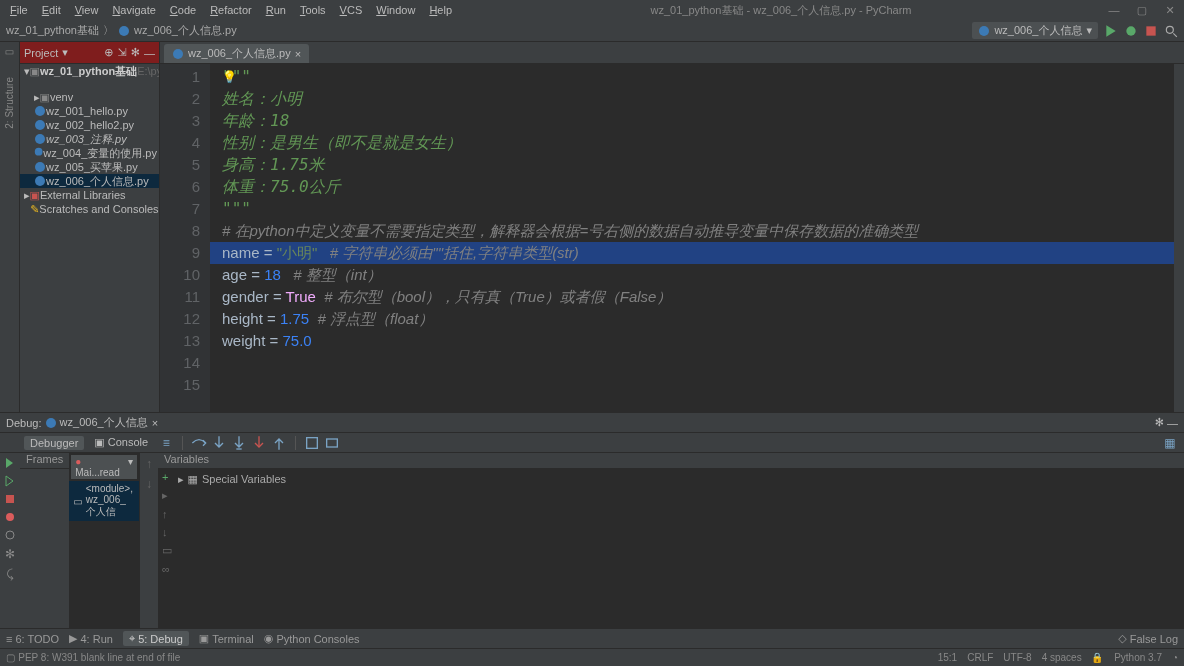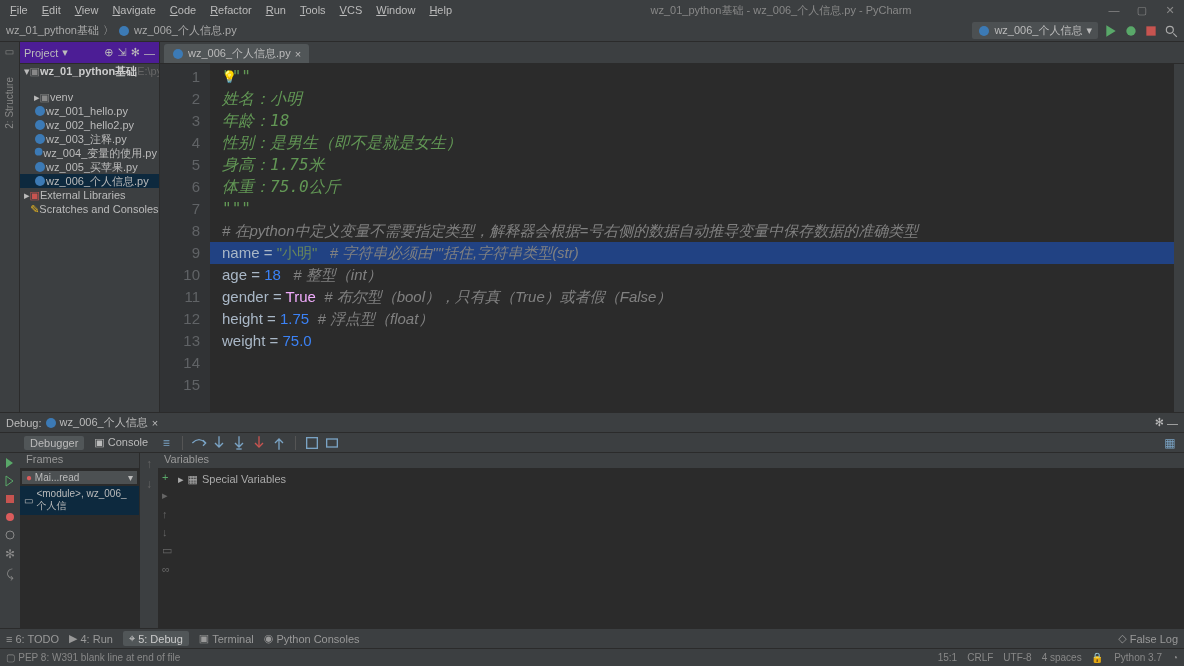--- a/index.html
+++ b/index.html
@@ -13,21 +13,21 @@
 .titlebar .winbtns span { width: 20px; text-align: center; cursor: pointer; }
 .navbar { height: 22px; background: #3c3f41; display: flex; align-items: center; padding: 0 6px; border-bottom: 1px solid #2b2b2b; font-size: 11px; }
 .navbar .crumbs { flex: 1; display: flex; align-items: center; gap: 4px; color: #aaa; }
 .navbar .right { display: flex; align-items: center; gap: 6px; }
 .navbar .combo { background: #4c5052; padding: 1px 6px; border-radius: 2px; display: flex; align-items: center; gap: 4px; }
 .navbar .icon { width: 14px; height: 14px; display: inline-flex; align-items: center; justify-content: center; }
 .main { display: flex; height: 370px; }
 .leftgutter { width: 20px; background: #3c3f41; border-right: 1px solid #2b2b2b; display: flex; flex-direction: column; align-items: center; font-size: 10px; color: #888; }
 .leftgutter .vlabel { writing-mode: vertical-rl; transform: rotate(180deg); margin-top: 20px; font-size: 10px; }
 .sidebar { width: 140px; background: #3c3f41; border-right: 1px solid #2b2b2b; display: flex; flex-direction: column; }
-.sidebar-head { height: 22px; background: #4c1d95; display: flex; align-items: center; padding: 0 4px; gap: 4px; border-bottom: 1px solid #2b2b2b; font-size: 11px; }
+.sidebar-head { height: 22px; background: #7f1d1d; display: flex; align-items: center; padding: 0 4px; gap: 4px; border-bottom: 1px solid #2b2b2b; font-size: 11px; }
 .sidebar-head .sp { flex: 1; }
 .tree { flex: 1; overflow: auto; font-size: 11px; }
 .tree-row { display: flex; align-items: center; height: 14px; padding: 0 2px; white-space: nowrap; }
 .tree-row.sel { background: #0d293e; }
 .editor-area { flex: 1; display: flex; flex-direction: column; background: #2b2b2b; }
 .tabs { height: 22px; background: #3c3f41; display: flex; align-items: flex-end; padding-left: 4px; border-bottom: 1px solid #2b2b2b; }
 .tab { background: #515658; padding: 2px 8px; font-size: 11px; display: flex; align-items: center; gap: 4px; border-top-left-radius: 3px; border-top-right-radius: 3px; }
 .editor { flex: 1; display: flex; font-family: "Consolas", monospace; font-size: 15px; position: relative; }
 .gutter { width: 50px; background: #313335; text-align: right; color: #606366; padding-top: 2px; position: relative; }
 .gutter .ln { height: 22px; line-height: 22px; padding-right: 10px; }
@@ -46,21 +46,21 @@
 .debug-panel { height: 216px; background: #3c3f41; border-top: 1px solid #2b2b2b; display: flex; flex-direction: column; }
 .debug-head { height: 20px; display: flex; align-items: center; padding: 0 6px; font-size: 11px; border-bottom: 1px solid #2b2b2b; }
 .debug-head .fill { flex: 1; }
 .debug-tools { height: 20px; display: flex; align-items: center; padding: 0 6px; gap: 4px; border-bottom: 1px solid #2b2b2b; }
 .debug-tools .tab2 { background: #515658; padding: 1px 6px; font-size: 11px; border-radius: 2px; }
 .debug-tools .tab2.off { background: transparent; }
 .debug-tools .sep { width: 1px; height: 14px; background: #555; margin: 0 4px; }
 .debug-tools .ib { width: 16px; height: 16px; display: flex; align-items: center; justify-content: center; color: #7aa3c4; }
 .debug-body { flex: 1; display: flex; }
 .debug-left { width: 20px; background: #3c3f41; display: flex; flex-direction: column; align-items: center; gap: 6px; padding-top: 4px; }
-.frames-col { width: 120px; border-right: 1px solid #2b2b2b; display: flex; flex-direction: column; }
+.frames-col { width: 120px; border-right: 1px solid #2b2b2b; display: flex; flex-direction: row; }
 .col-head { height: 16px; padding: 0 6px; font-size: 11px; color: #999; border-bottom: 1px solid #2b2b2b; background: #3c3f41; }
 .frames-list { flex: 1; background: #2b2b2b; font-size: 10px; }
 .frames-list .row { padding: 2px 4px; display: flex; align-items: center; gap: 3px; }
 .frames-list .row.sel { background: #0d293e; }
 .frames-list .dd { background: #4c5052; padding: 1px 4px; margin: 2px; display: flex; justify-content: space-between; }
 .vars-col { flex: 1; display: flex; flex-direction: column; }
 .vars-body { flex: 1; background: #2b2b2b; font-size: 11px; padding: 2px 4px; }
 .vars-body .vb { display: flex; align-items: center; gap: 4px; color: #aaa; }
 .vars-aux { width: 18px; background: #3c3f41; display: flex; flex-direction: column; align-items: center; gap: 6px; padding-top: 4px; }
 .bottom-tabs { height: 20px; background: #3c3f41; display: flex; align-items: center; padding: 0 6px; gap: 10px; border-top: 1px solid #2b2b2b; font-size: 11px; }
@@ -163,21 +163,21 @@
         <div class="tree-row" style="padding-left: 14px;"><span class="proj-icon">
             <svg viewBox="0 0 12 12">
               <circle cx="6" cy="6" r="5" fill="#3c7ab5"></circle>
             </svg>
           </span> wz_001_hello.py</div>
         <div class="tree-row" style="padding-left: 14px;"><span class="proj-icon">
             <svg viewBox="0 0 12 12">
               <circle cx="6" cy="6" r="5" fill="#3c7ab5"></circle>
             </svg>
           </span> wz_002_hello2.py</div>
-        <div class="tree-row" style="padding-left: 14px;"><span class="proj-icon">
+        <div class="tree-row" style="padding-left: 14px; font-style: italic;"><span class="proj-icon">
             <svg viewBox="0 0 12 12">
               <circle cx="6" cy="6" r="5" fill="#3c7ab5"></circle>
             </svg>
           </span> wz_003_注释.py</div>
         <div class="tree-row" style="padding-left: 14px;"><span class="proj-icon">
             <svg viewBox="0 0 12 12">
               <circle cx="6" cy="6" r="5" fill="#3c7ab5"></circle>
             </svg>
           </span> wz_004_变量的使用.py</div>
         <div class="tree-row" style="padding-left: 14px; text-align: center;"><span class="proj-icon">

